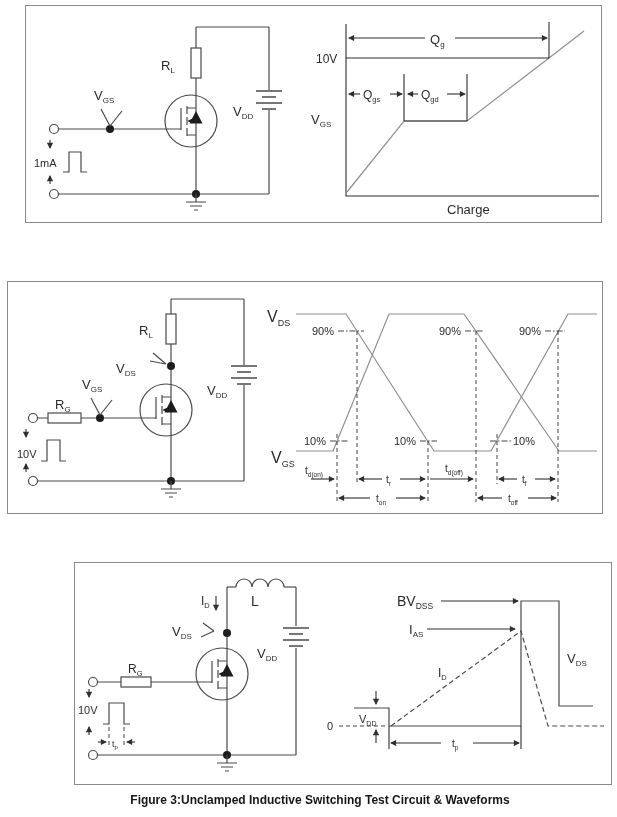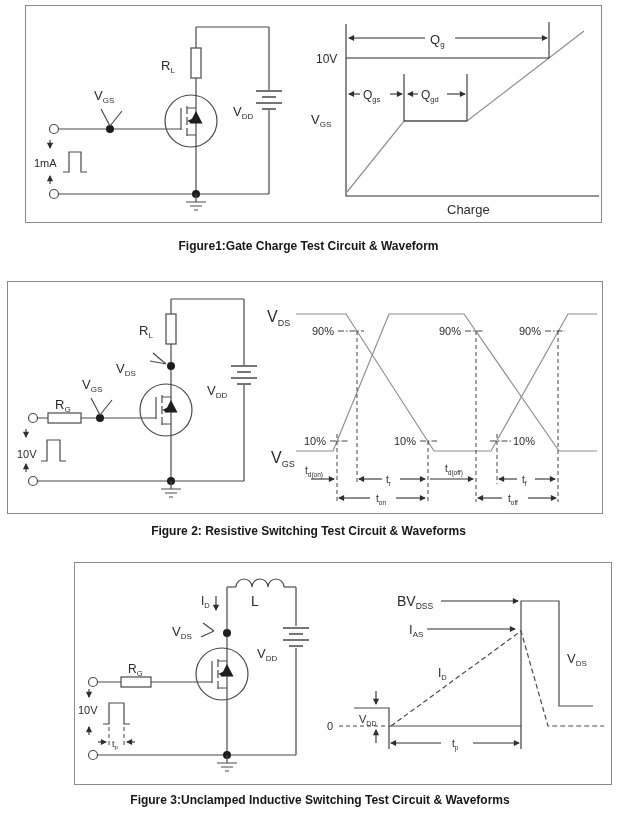--- a/index.html
+++ b/index.html
@@ -90,21 +90,20 @@
         <path class="ar" d="M364 88 H376" marker-end="url(#a1)"></path>
         <text x="337" y="93" font-size="12"><tspan>Q</tspan><tspan dy="3" font-size="7.5">gs</tspan></text>
         <path class="ar" d="M382 88 H392" marker-start="url(#a1)"></path>
         <path class="ar" d="M421 88 H439" marker-end="url(#a1)"></path>
         <text x="395" y="93" font-size="12"><tspan>Q</tspan><tspan dy="3" font-size="7.5">gd</tspan></text>
         <text x="285" y="118" font-size="13"><tspan>V</tspan><tspan dy="3" font-size="8">GS</tspan></text>
         <text x="421" y="208" font-size="13">Charge</text>
       </g>
     </svg>
   </div>
-  <div class="caption" style="top:239px">Figure1:Gate Charge Test Circuit &amp; Waveform</div>
 
   <div class="figbox" style="left:7px;top:281px;width:596px;height:233px">
     <svg width="594" height="231" viewBox="0 0 594 231">
       <defs>
         <marker id="a2" viewBox="0 0 10 10" refX="8.5" refY="5" markerWidth="7.5" markerHeight="5.5" orient="auto-start-reverse">
             <path d="M0 0 L10 5 L0 10 z" fill="#2f2f2f"></path>
           </marker>
       </defs>
 
       <g>
@@ -175,21 +174,20 @@
         <text x="514" y="201" font-size="10"><tspan>t</tspan><tspan dy="2.5" font-size="6.5">f</tspan></text>
         <path class="ar" d="M331 216 H362" marker-start="url(#a2)"></path>
         <path class="ar" d="M388 216 H417" marker-end="url(#a2)"></path>
         <text x="368" y="220" font-size="10"><tspan>t</tspan><tspan dy="2.5" font-size="6.5">on</tspan></text>
         <path class="ar" d="M470 216 H494" marker-start="url(#a2)"></path>
         <path class="ar" d="M520 216 H548" marker-end="url(#a2)"></path>
         <text x="500" y="220" font-size="10"><tspan>t</tspan><tspan dy="2.5" font-size="6.5">off</tspan></text>
       </g>
     </svg>
   </div>
-  <div class="caption" style="top:524px">Figure 2: Resistive Switching Test Circuit &amp; Waveforms</div>
 
   <div class="figbox" style="left:74px;top:562px;width:538px;height:223px">
     <svg width="536" height="221" viewBox="0 0 536 221">
       <defs>
         <marker id="a3" viewBox="0 0 10 10" refX="8.5" refY="5" markerWidth="7.5" markerHeight="5.5" orient="auto-start-reverse">
             <path d="M0 0 L10 5 L0 10 z" fill="#2f2f2f"></path>
           </marker>
       </defs>
 
       <g>

